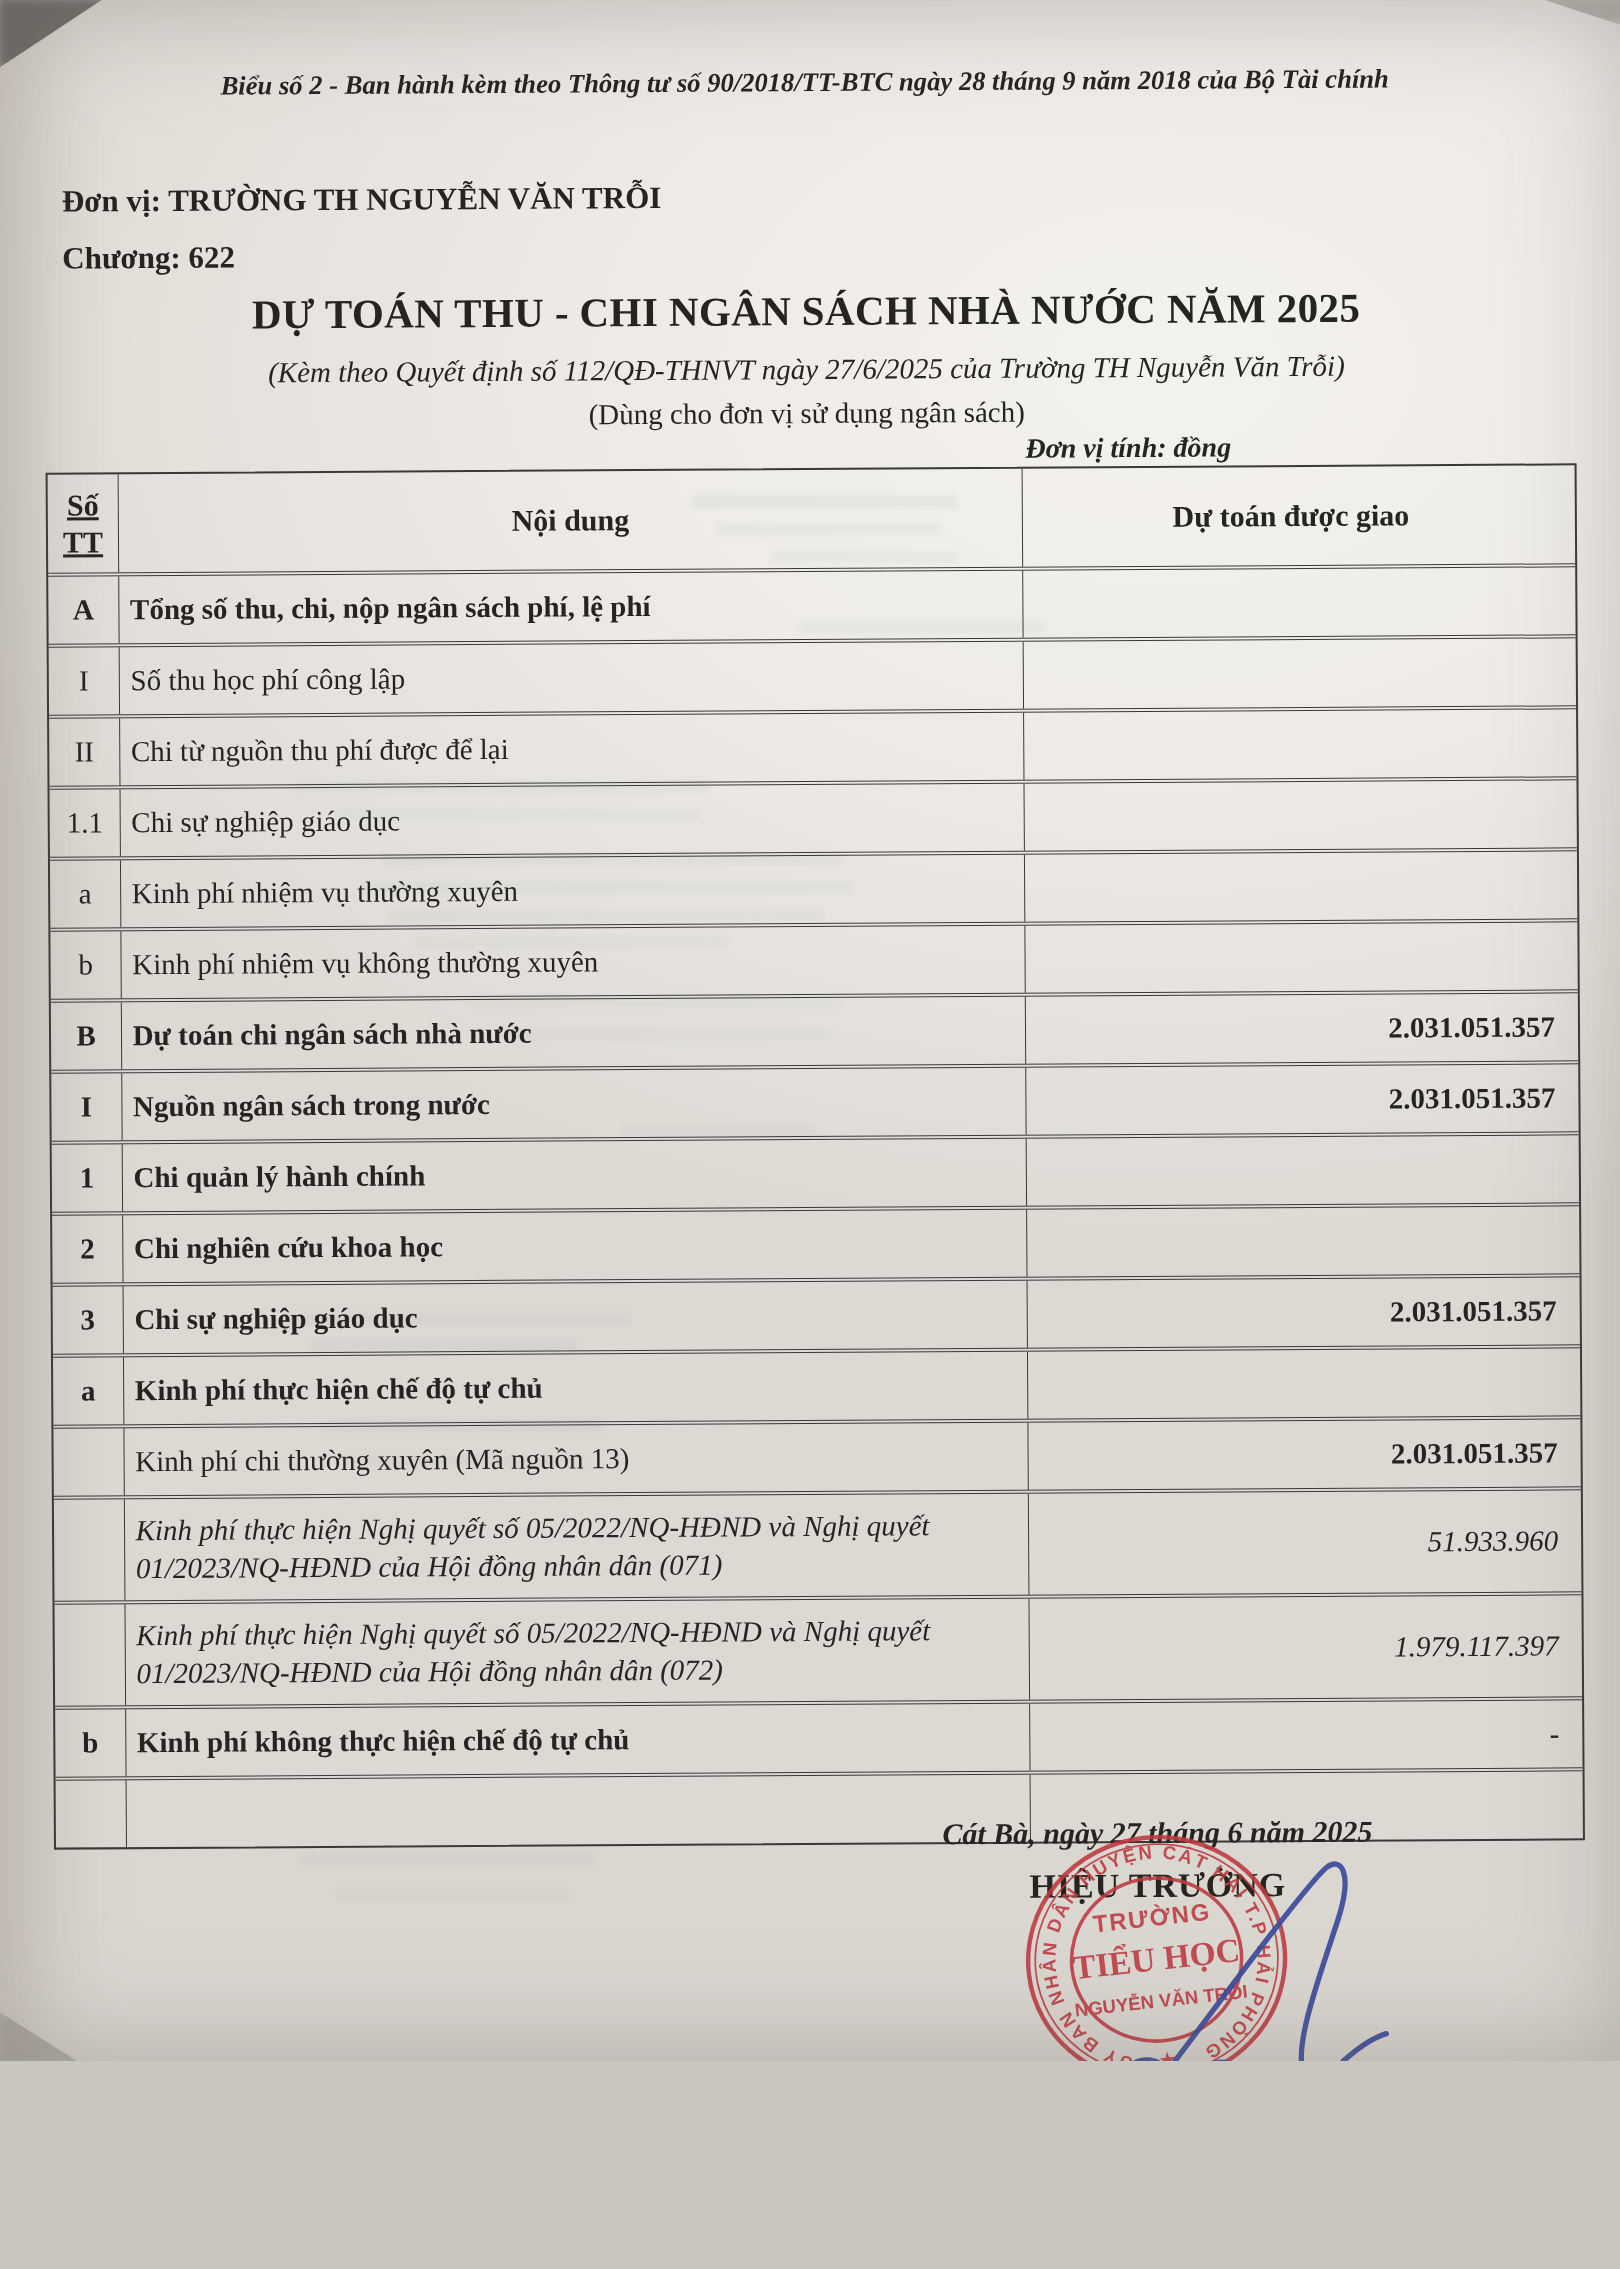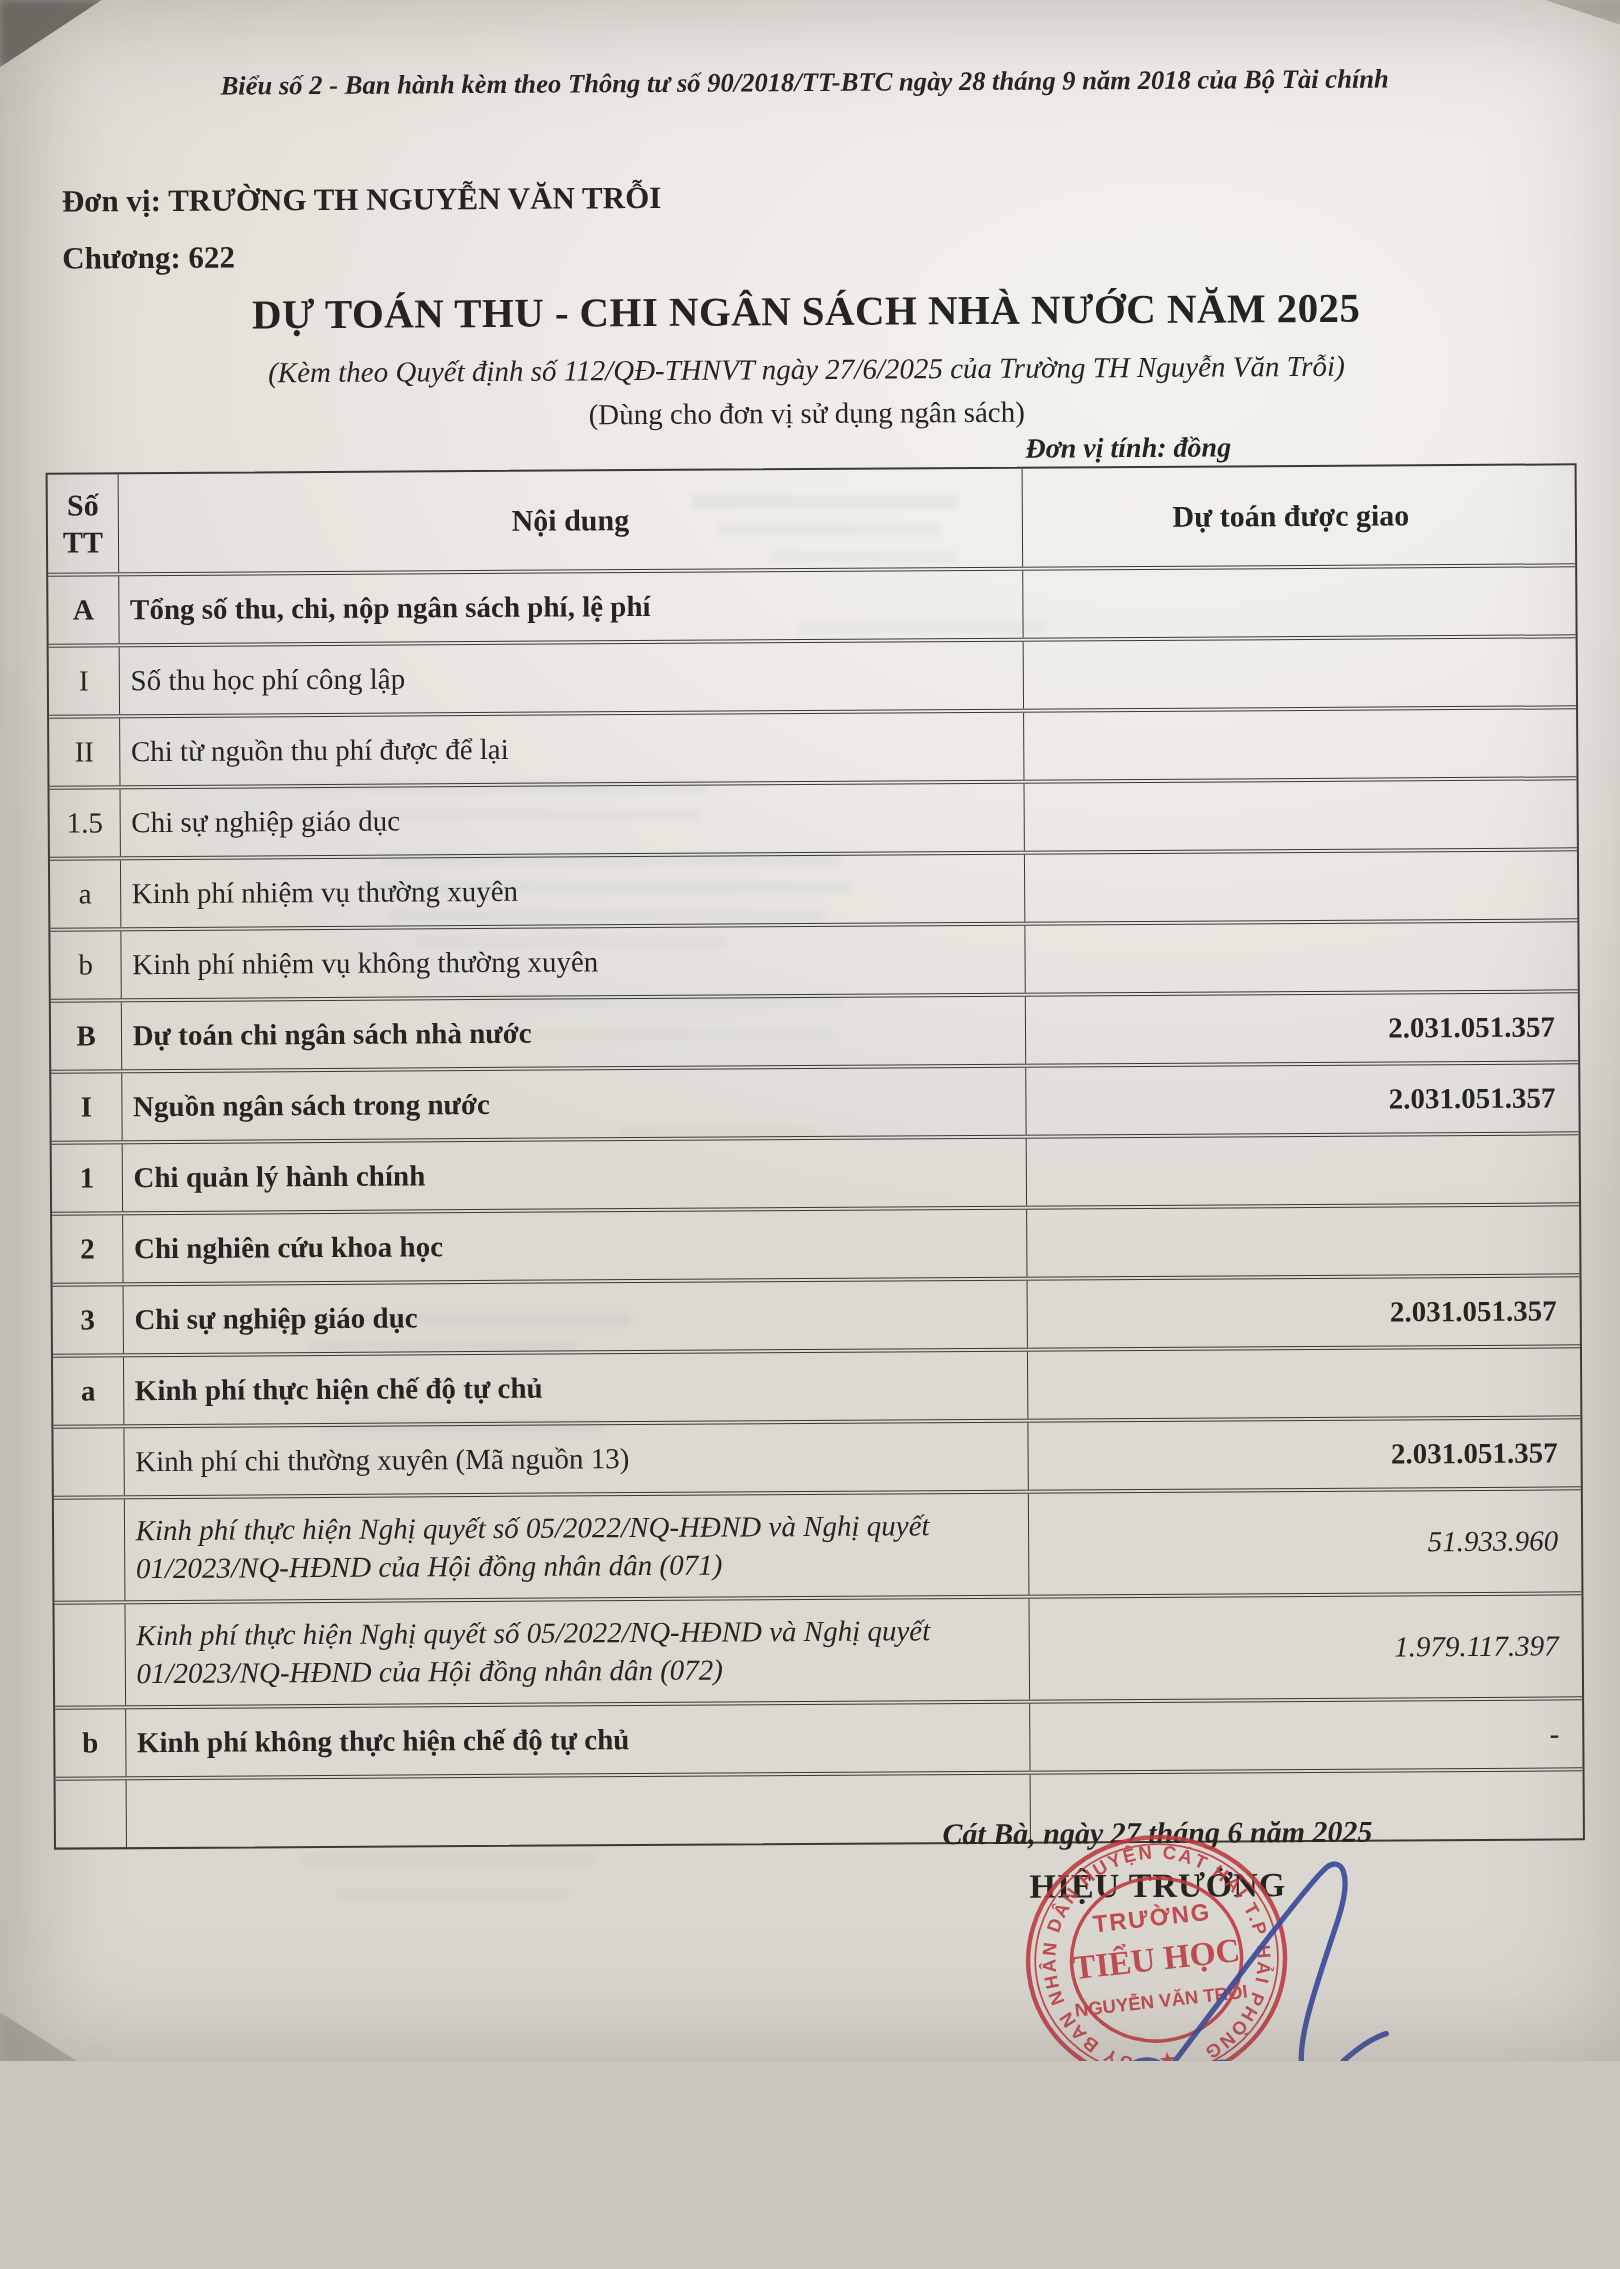--- a/index.html
+++ b/index.html
@@ -59,21 +59,21 @@
     background:rgba(255,255,255,.06);}
   .trow{display:grid;grid-template-columns:71px 904px 1fr;border-bottom:4.4px double #3b3934;}
   .trow:last-child{border-bottom:none;}
   .thead{min-height:98px;}
   .cell{display:flex;align-items:center;font-size:29px;}
   .c-no{justify-content:center;text-align:center;border-right:1.8px solid #3b3934;padding:3.5px 5.3px;}
   .c-content{justify-content:flex-start;text-align:left;border-right:1.8px solid #3b3934;
     padding:7px 10.6px;line-height:1.3;}
   .c-value{justify-content:flex-end;text-align:right;padding:7px 23px 7px 7px;}
   .thead .cell{justify-content:center;text-align:center;font-weight:700;font-size:30px;line-height:1.25;}
-  .thead .c-no{padding:3.5px 12.4px;}
+  .thead .c-no{padding:3.5px 12.4px;text-decoration:underline;}
   .trow.body{min-height:67px;}
   .trow.tall{min-height:101px;}
   .trow.bold .c-no,.trow.bold .c-content,.trow.bold .c-value{font-weight:700;}
   .trow.italic .c-content,.trow.italic .c-value{font-style:italic;}
   .c-value.vbold{font-weight:700;}
 
   .place-date{position:absolute;top:1818px;left:904px;width:497px;text-align:center;
     font-size:30px;font-style:italic;font-weight:600;}
   .signer-title{position:absolute;top:1869px;left:904px;width:497px;text-align:center;
     font-size:34px;font-weight:700;letter-spacing:0.9px;}
@@ -116,21 +116,21 @@
     <div class="cell c-no">I</div>
     <div class="cell c-content">Số thu học phí công lập</div>
     <div class="cell c-value"></div>
   </div>
           <div class="trow body">
     <div class="cell c-no">II</div>
     <div class="cell c-content">Chi từ nguồn thu phí được để lại</div>
     <div class="cell c-value"></div>
   </div>
           <div class="trow body">
-    <div class="cell c-no">1.5</div>
+    <div class="cell c-no">1.1</div>
     <div class="cell c-content">Chi sự nghiệp giáo dục</div>
     <div class="cell c-value"></div>
   </div>
           <div class="trow body">
     <div class="cell c-no">a</div>
     <div class="cell c-content">Kinh phí nhiệm vụ thường xuyên</div>
     <div class="cell c-value"></div>
   </div>
           <div class="trow body">
     <div class="cell c-no">b</div>

